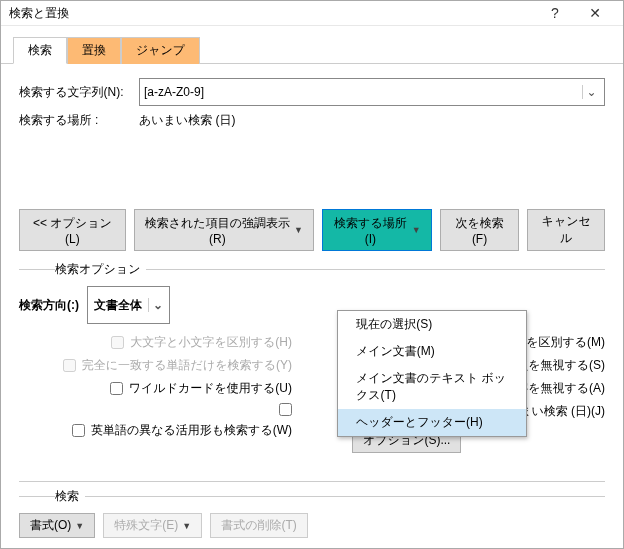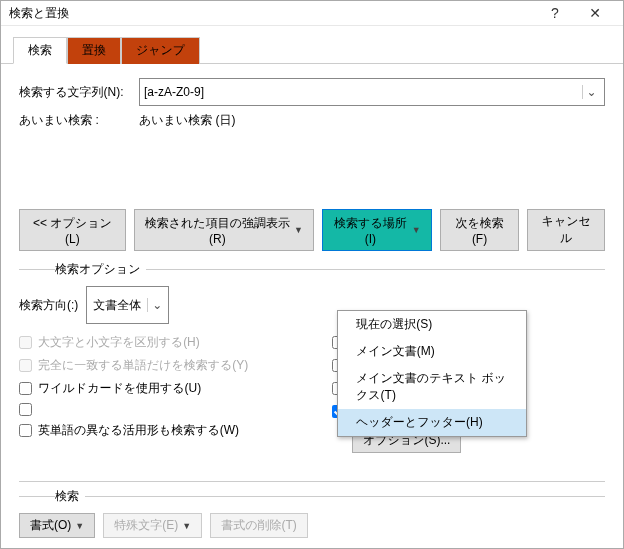--- a/index.html
+++ b/index.html
@@ -2,35 +2,35 @@
 <html><head>
 <meta charset="utf-8">
 <style>
   * { box-sizing: border-box; font-family: "Yu Gothic UI", "Meiryo", sans-serif; font-size: 12px; }
   body { margin: 0; background: #f0f0f0; }
   .dialog { width: 624px; height: 549px; background: #fff; border: 1px solid #aaa; display: flex; flex-direction: column; }
   .titlebar { height: 38px; display: flex; align-items: center; padding: 0 8px; background: #fff; border-bottom: 1px solid #e8e8e8; }
   .titlebar .title { flex: 1; font-size: 12px; }
   .titlebar .ctl { width: 40px; text-align: center; font-size: 14px; color: #333; cursor: pointer; }
   .tabs { display: flex; padding: 10px 12px 0 12px; border-bottom: 1px solid #ccc; gap: 0; }
-  .tab { padding: 4px 14px; border: 1px solid #ccc; border-bottom: none; background: #c2410c; cursor: pointer; position: relative; top: 1px; }
+  .tab { padding: 4px 14px; border: 1px solid #ccc; border-bottom: none; background: #fdba74; cursor: pointer; position: relative; top: 1px; }
   .tab.active { background: #fff; border-bottom: 1px solid #fff; }
   .body { padding: 14px 18px 10px 18px; flex: 1; position: relative; }
   .row { display: flex; align-items: center; margin-bottom: 6px; }
   .label-col { width: 120px; }
   .input-wide { flex: 1; height: 28px; border: 1px solid #888; padding: 2px 4px; font-size: 12px; display: flex; align-items: center; }
   .input-wide .drop { width: 18px; text-align: center; border-left: 1px solid #ccc; margin-left: auto; color: #555; }
   .btnrow { display: flex; gap: 8px; margin-top: 80px; margin-bottom: 10px; }
   .btn { border: 1px solid #adadad; background: #e1e1e1; padding: 3px 10px; cursor: pointer; font-size: 12px; display: inline-flex; align-items: center; gap: 4px; }
   .btn.highlight { background: #14b8a6; border-color: #0078d7; }
   .btn.disabled { color: #aaa; border-color: #ccc; background: #f4f4f4; cursor: default; }
   .arrow { font-size: 9px; color: #444; }
   .opts { display: flex; }
   .col { flex: 1; display: flex; flex-direction: column; gap: 6px; }
-  .chk { display: flex; align-items: center; gap: 6px; }
+  .chk { display: flex; align-items: center; gap: 6px; justify-content: flex-end; }
   .chk input { margin: 0; }
   .chk.disabled { color: #aaa; }
   .select { display: inline-flex; align-items: center; border: 1px solid #888; height: 38px; padding: 0 2px 0 6px; background: #fff; }
   .select .drop { padding: 0 4px; color: #555; border-left: 1px solid #ccc; margin-left: 6px; }
   .dropdown { position: absolute; top: 246px; left: 336px; width: 190px; background: #fff; border: 1px solid #999; box-shadow: 1px 2px 4px rgba(0,0,0,0.25); z-index: 10; }
   .dropdown .item { padding: 5px 18px; cursor: pointer; }
   .dropdown .item.hover { background: #cde6f7; }
   .bottom { border-top: 1px solid #ccc; margin-top: 14px; padding-top: 6px; }
   .opts-right-btn { margin-left: 20px; margin-top: 2px; }
   fieldset.hr { border: none; border-top: 1px solid #ccc; padding: 0; margin: 0 0 8px 0; }
@@ -57,21 +57,21 @@
 
     <div class="row">
       <span class="label-col">検索する文字列(N):</span>
       <div class="input-wide">
         <span>[a-zA-Z0-9]</span>
         <span class="drop">⌄</span>
       </div>
     </div>
 
     <div class="row">
-      <span class="label-col">あいまい検索 :</span>
+      <span class="label-col">検索する場所 :</span>
       <span>あいまい検索 (日)</span>
     </div>
 
     <div class="btnrow">
       <button class="btn">&lt;&lt; オプション(L)</button>
       <button class="btn">
         <span>検索された項目の強調表示(R)</span>
         <span class="arrow">▼</span>
       </button>
       <button class="btn highlight">
@@ -86,21 +86,21 @@
       <div class="item">現在の選択(S)</div>
       <div class="item">メイン文書(M)</div>
       <div class="item">メイン文書のテキスト ボックス(T)</div>
       <div class="item hover">ヘッダーとフッター(H)</div>
     </div>
 
     <fieldset class="hr">
       <legend>検索オプション</legend>
     </fieldset>
 
-    <div class="row" style="margin-bottom:10px;">
+    <div class="row" style="margin-bottom:10px;font-weight:bold;">
       <span style="margin-right:8px;">検索方向(:)</span>
       <div class="select">
         <span>文書全体</span>
         <span class="drop">⌄</span>
       </div>
     </div>
 
     <div class="opts">
       <div class="col">
         <label class="chk disabled">

